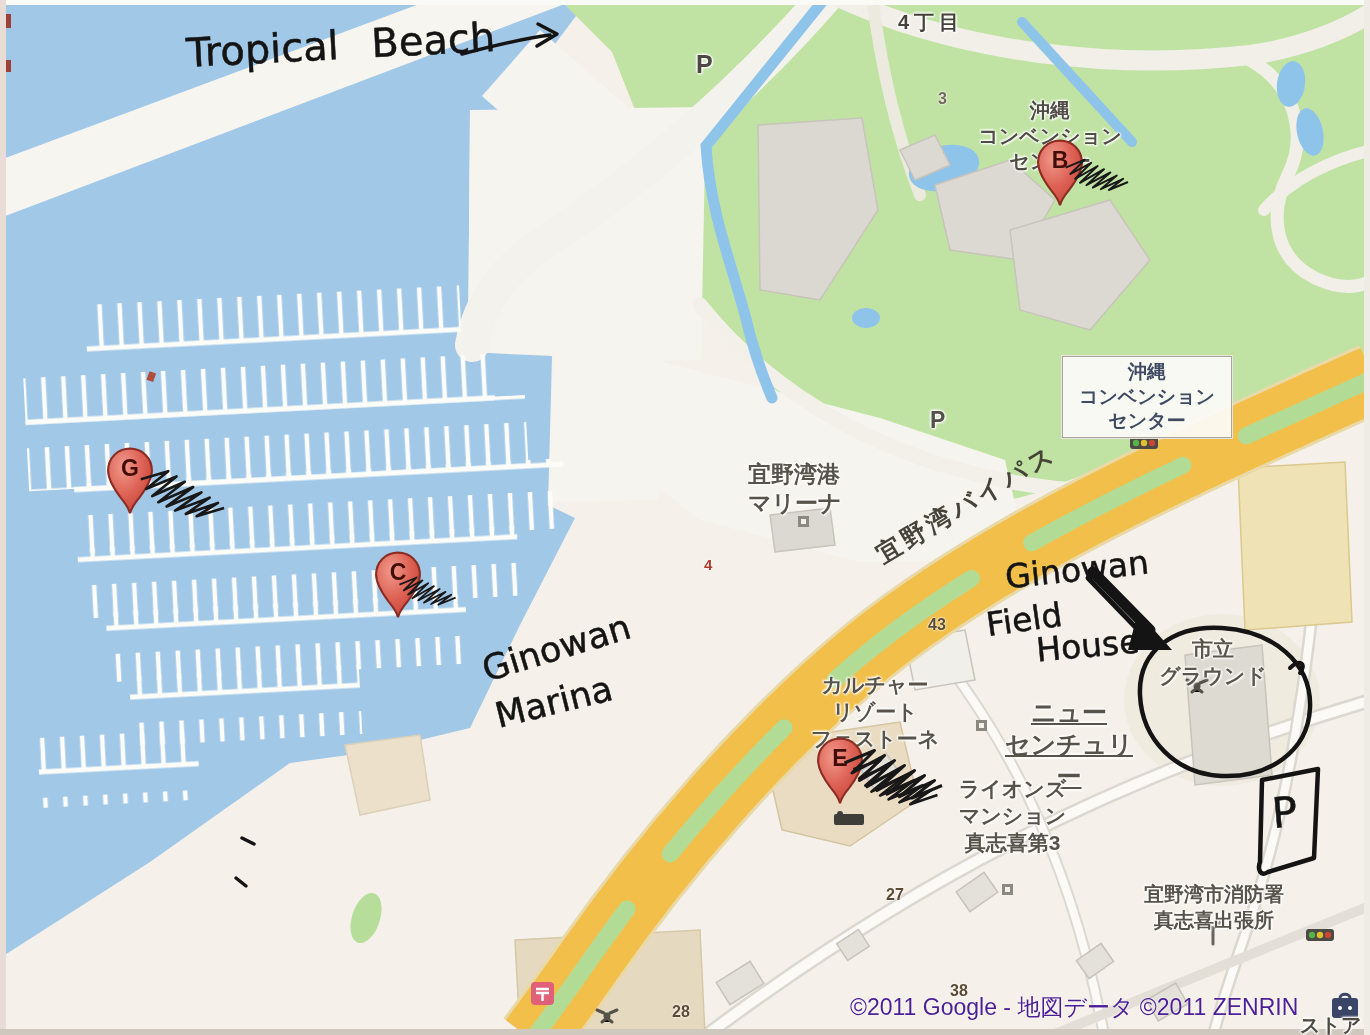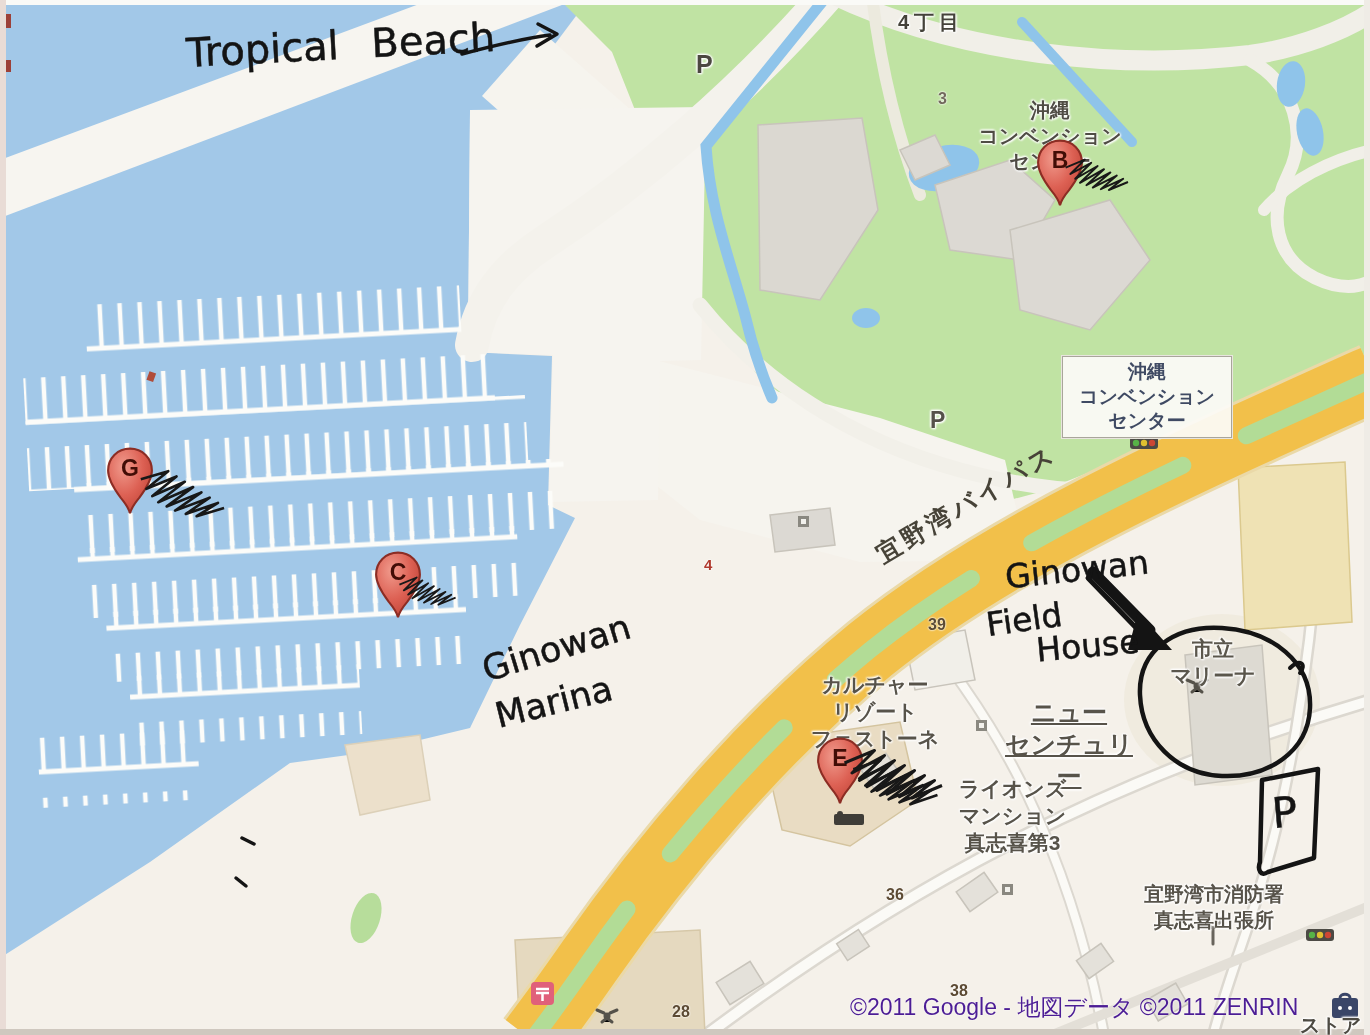--- a/index.html
+++ b/index.html
@@ -188,36 +188,38 @@
 </svg>
 
 <div class="lbl" style="left:898px;top:10px;font-size:20px;letter-spacing:5px;color:#44423a;">4丁目</div>
 <div class="num" style="left:938px;top:90px;color:#72695c;">3</div>
 <div class="lbl" style="left:965px;top:98px;width:170px;font-size:20px;color:#4f4c44;">沖縄
 コンベンション
 センター</div>
 <div class="boxlbl">沖縄
 コンベンション
 センター</div>
+<div class="lbl" style="left:748px;top:460px;width:125px;font-size:23px;text-align:left;">宜野湾港
+マリーナ</div>
 <div class="lbl" style="left:878px;top:540px;font-size:25px;letter-spacing:4px;color:#474338;transform:rotate(-31deg);transform-origin:left center;text-shadow:none;">宜野湾バイパス</div>
 <div class="lbl" style="left:1148px;top:636px;width:130px;font-size:21px;color:#5a564c;">市立
-マリーナ</div>
+グラウンド</div>
 <div class="lbl" style="left:995px;top:696px;width:148px;font-size:25px;text-decoration:underline;">ニュー
 センチュリー</div>
 <div class="lbl" style="left:786px;top:672px;width:178px;font-size:21px;">カルチャー
 リゾート
 フェストーネ</div>
 <div class="lbl" style="left:950px;top:776px;width:125px;font-size:21px;">ライオンズ
 マンション
 真志喜第3</div>
 <div class="lbl" style="left:1128px;top:882px;width:172px;font-size:20px;">宜野湾市消防署
 真志喜出張所</div>
 <div class="num" style="left:704px;top:556px;color:#b03a2e;font-size:15px;">4</div>
-<div class="num" style="left:928px;top:616px;">39</div>
-<div class="num" style="left:886px;top:886px;">36</div>
+<div class="num" style="left:928px;top:616px;">43</div>
+<div class="num" style="left:886px;top:886px;">27</div>
 <div class="num" style="left:950px;top:982px;">38</div>
 <div class="num" style="left:672px;top:1003px;">28</div>
 <div class="lbl" style="left:696px;top:48px;font-size:25px;color:#4c4841;">P</div>
 <div class="lbl" style="left:930px;top:406px;font-size:23px;color:#55514a;">P</div>
 <div class="lbl" style="left:850px;top:993px;font-size:23px;color:#4c1d95;font-weight:normal;white-space:nowrap;text-shadow:0 0 2px #fff;">©2011 Google - 地図データ ©2011 ZENRIN</div>
 <div class="lbl" style="left:1300px;top:1013px;font-size:20px;color:#4d4a42;">ストア</div>
 
 <div class="pin" style="left:106px;top:446px;">
   <svg width="48" height="70" viewBox="0 0 46 66">
         <path d="M23,2 C11,2 2,11 2,23 C2,32 8,41 14,49 C19,55 22,60 23,64 C24,60 27,55 32,49 C38,41 44,32 44,23 C44,11 35,2 23,2 Z" fill="url(#ping)" stroke="#8c2d24" stroke-width="2"></path>

